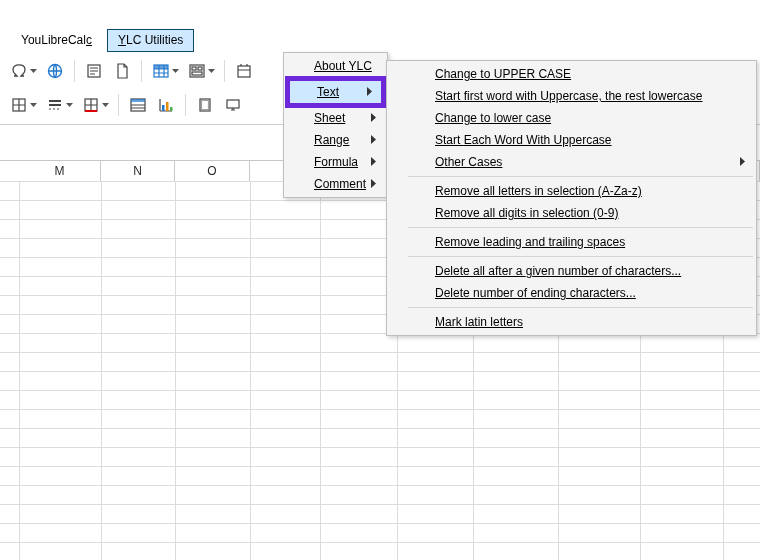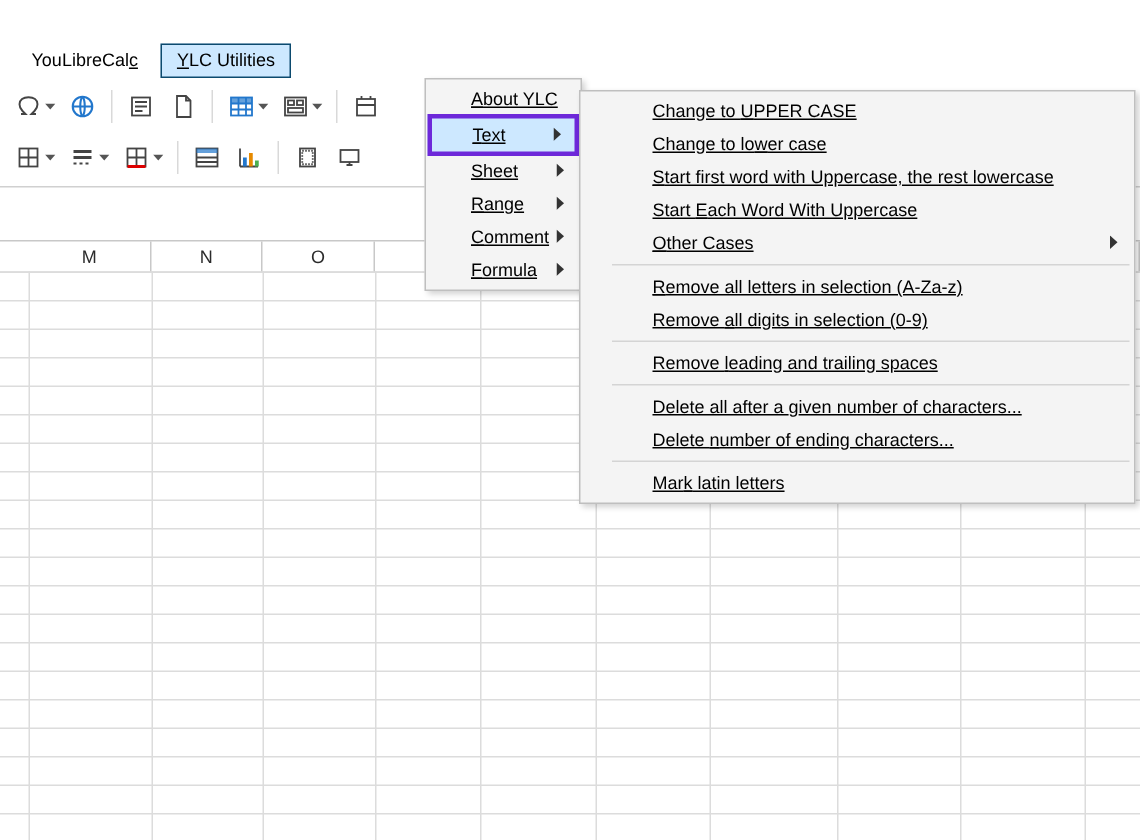--- a/index.html
+++ b/index.html
@@ -19,21 +19,21 @@
   .hr{position:absolute;left:0;top:124px;width:760px;height:1px;background:#d0d0d0;}
 
   .colheaders{position:absolute;left:0;top:160px;height:20px;width:760px;background:#fff;border-top:1px solid #c8c8c8;border-bottom:1px solid #c8c8c8;}
   .colheaders .ch{position:absolute;top:0;height:20px;line-height:20px;text-align:center;font-size:12px;color:#2b2b2b;}
   .grid{position:absolute;left:0;top:181px;width:760px;height:379px;}
   .grid .vline{position:absolute;top:0;width:1px;height:100%;background:#dcdcdc;}
   .grid .hline{position:absolute;left:0;width:100%;height:1px;background:#dcdcdc;}
 
   .menu{position:absolute;background:#f4f4f4;border:1px solid #bfbfbf;box-shadow:2px 2px 4px rgba(0,0,0,0.18);padding:2px 2px;}
   .menu .mi{height:22px;line-height:22px;padding:0 22px 0 28px;white-space:nowrap;position:relative;cursor:default;text-decoration:underline;}
-  .menu .mi.hover{background:#cde8ff;border:3px solid #6d28d9;margin:-1px;padding:0 21px 0 27px;height:22px;line-height:22px;}
+  .menu .mi.hover{background:#cde8ff;border:5px solid #6d28d9;margin:-1px;padding:0 21px 0 27px;height:22px;line-height:22px;}
   .menu .msep{height:1px;background:#d4d4d4;margin:3px 1px;}
   .menu .arrow{position:absolute;right:8px;top:6px;}
   .arrow svg{display:block;}
   .dropdown svg{display:block;}
 </style>
 </head>
 <body>
 
 <div class="menubar">
     <div class="mitem">YouLibreCal<span class="underline">c</span></div>
@@ -229,36 +229,36 @@
     <div class="mi"><span class="underline">S</span>heet<span class="arrow">
         <svg width="6" height="9">
           <path d="M0 0L5 4.5L0 9Z" fill="#333"></path>
         </svg>
       </span></div>
     <div class="mi"><span class="underline">R</span>ange<span class="arrow">
         <svg width="6" height="9">
           <path d="M0 0L5 4.5L0 9Z" fill="#333"></path>
         </svg>
       </span></div>
+    <div class="mi"><span class="underline">F</span>ormula<span class="arrow">
+        <svg width="6" height="9">
+          <path d="M0 0L5 4.5L0 9Z" fill="#333"></path>
+        </svg>
+      </span></div>
     <div class="mi"><span class="underline">C</span>omment<span class="arrow">
-        <svg width="6" height="9">
-          <path d="M0 0L5 4.5L0 9Z" fill="#333"></path>
-        </svg>
-      </span></div>
-    <div class="mi"><span class="underline">F</span>ormula<span class="arrow">
         <svg width="6" height="9">
           <path d="M0 0L5 4.5L0 9Z" fill="#333"></path>
         </svg>
       </span></div>
   </div>
 
 <div class="menu" id="menu2" style="left:386px;top:60px;width:347px;padding-left:20px;">
     <div class="mi">Change to <span class="underline">U</span>PPER CASE</div>
+    <div class="mi"><span class="underline">S</span>tart first word with Uppercase, the rest lowercase</div>
     <div class="mi">Change to lo<span class="underline">w</span>er case</div>
-    <div class="mi"><span class="underline">S</span>tart first word with Uppercase, the rest lowercase</div>
     <div class="mi">Start <span class="underline">E</span>ach Word With Uppercase</div>
     <div class="mi"><span class="underline">O</span>ther Cases<span class="arrow">
         <svg width="6" height="9">
           <path d="M0 0L5 4.5L0 9Z" fill="#333"></path>
         </svg>
       </span></div>
     <div class="msep"></div>
     <div class="mi"><span class="underline">R</span>emove all letters in selection (A-Za-z)</div>
     <div class="mi">Remove <span class="underline">a</span>ll digits in selection (0-9)</div>
     <div class="msep"></div>

